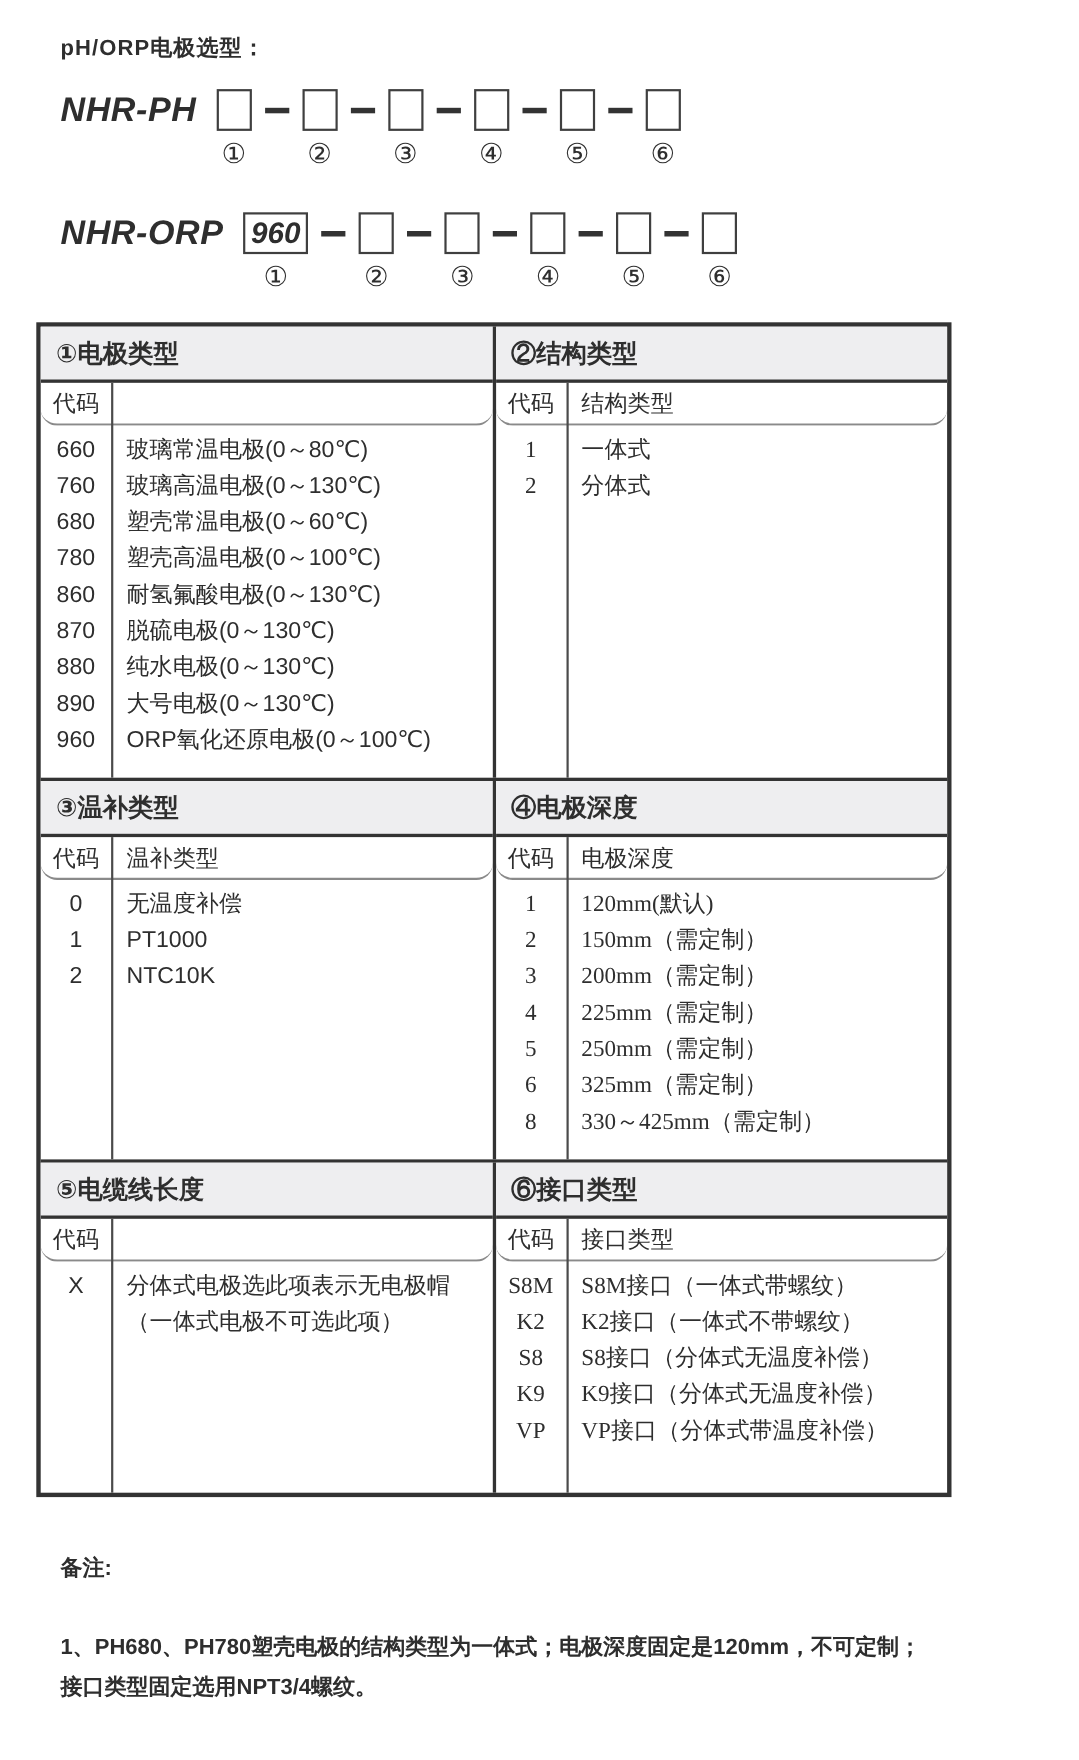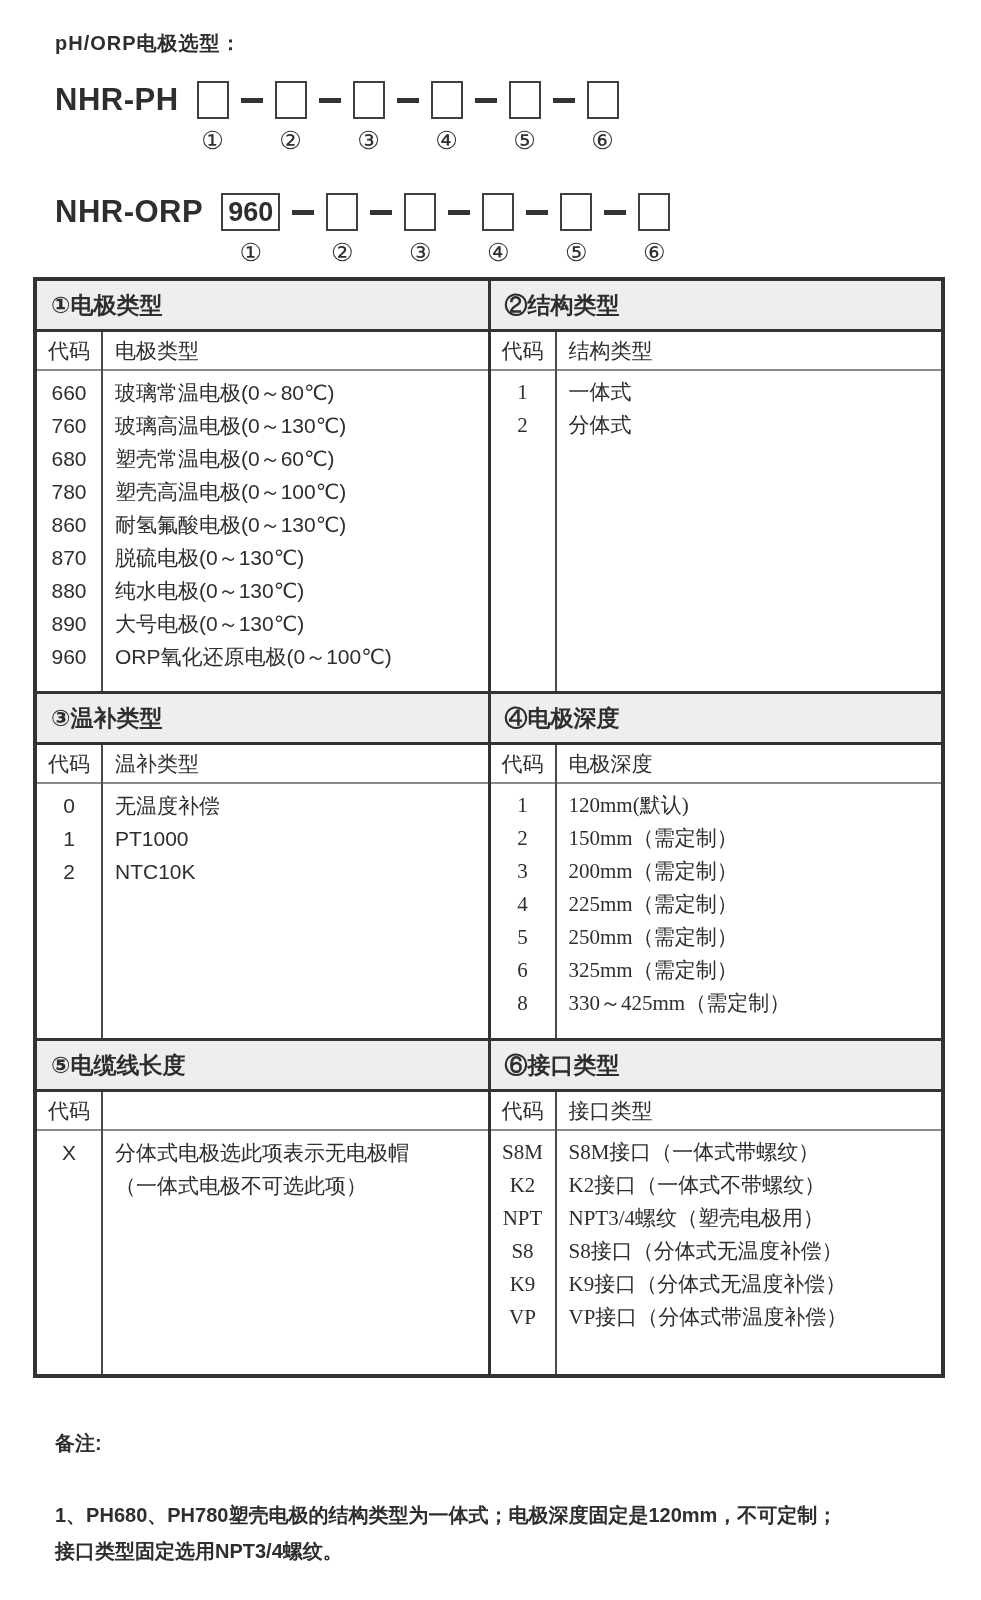--- a/index.html
+++ b/index.html
@@ -13,52 +13,52 @@
   html,body{background:#ffffff;}
   .page{
     width:981px;height:1600px;background:#ffffff;overflow:hidden;
     font-family:"Liberation Sans","DejaVu Sans",sans-serif;
     color:var(--text);position:relative;
   }
   .page-title{
     margin:30px 0 0 55px;font-size:20px;font-weight:700;letter-spacing:1px;
   }
   
-  .model-row{display:flex;align-items:flex-start;margin-left:55px;}
+  .model-row{display:flex;align-items:flex-start;margin-left:55px;font-style:italic;}
   .model-row.first{margin-top:24px;}
   .model-row.second{margin-top:40px;}
   .model-prefix{
     font-size:31px;font-weight:700;line-height:38px;margin-right:18px;
     letter-spacing:0.5px;white-space:nowrap;
   }
   .slot{display:flex;flex-direction:column;align-items:center;}
   .mbox{
     width:32px;height:38px;border:2px solid #3f3f3f;background:#fff;
     display:flex;align-items:center;justify-content:center;
     font-size:27px;font-weight:700;line-height:1;
   }
   .mbox.filled{width:auto;min-width:56px;padding:0 5px;}
   .mnum{margin-top:8px;font-size:25px;line-height:26px;color:#2f2f2f;}
   .mdash-wrap{height:38px;display:flex;align-items:center;margin:0 12px;}
   .mdash{width:22px;height:5px;background:#333;}
   
   .selection-table{
-    width:912px;margin:12px 0 0 33px;border:4px solid var(--bd);background:#fff;
+    width:832px;margin:28px 0 0 33px;border:4px solid var(--bd);background:#fff;
   }
   .band{display:flex;align-items:stretch;border-bottom:3px solid var(--bd);}
   .band:last-child{border-bottom:none;}
   .half{flex:1 1 0;min-width:0;display:flex;flex-direction:column;}
   .half.right{border-left:3px solid var(--bd);font-family:Liberation Serif, serif;}
   .band-title{
     background:var(--band-bg);font-size:23px;font-weight:700;
     padding:9px 14px 8px 14px;border-bottom:3px solid var(--bd);
   }
   .tbl{position:relative;flex:1;display:flex;flex-direction:column;}
   .vline{position:absolute;left:64px;top:0;bottom:0;width:2px;background:var(--bd-mid);}
-  .hdr-row{display:flex;font-size:21px;padding:5px 0 4px;border-bottom:2px solid var(--bd-light);}
+  .hdr-row{display:flex;font-size:21px;padding:5px 0 4px;border-bottom:2px solid var(--bd-light);border-radius:15px;}
   .drows{padding:5px 0 18px 0;}
   .band:nth-child(3) .drows{padding-bottom:40px;}
   .drow{display:flex;font-size:21px;line-height:33px;justify-content:center;}
   .code-cell{flex:0 0 64px;width:64px;text-align:center;}
   .desc-cell{flex:1;padding-left:14px;padding-right:8px;white-space:pre-line;}
   
   .notes{
     margin:11px 0 0 55px;width:890px;font-size:20px;font-weight:700;
     line-height:36px;white-space:pre-line;
   }
@@ -161,21 +161,20 @@
   </div>
 
   <div class="selection-table">
     <div class="band">
       <div class="half left">
           <div class="band-title">①电极类型</div>
           <div class="tbl">
             <div class="vline"></div>
             <div class="hdr-row">
               <div class="code-cell">代码</div>
-              <div class="desc-cell">电极类型</div>
             </div>
             <div class="drows">
               <div class="drow">
                 <div class="code-cell">660</div>
                 <div class="desc-cell">玻璃常温电极(0～80℃)</div>
               </div>
               <div class="drow">
                 <div class="code-cell">760</div>
                 <div class="desc-cell">玻璃高温电极(0～130℃)</div>
               </div>
@@ -325,24 +324,20 @@
             <div class="drows">
               <div class="drow">
                 <div class="code-cell">S8M</div>
                 <div class="desc-cell">S8M接口（一体式带螺纹）</div>
               </div>
               <div class="drow">
                 <div class="code-cell">K2</div>
                 <div class="desc-cell">K2接口（一体式不带螺纹）</div>
               </div>
               <div class="drow">
-                <div class="code-cell">NPT</div>
-                <div class="desc-cell">NPT3/4螺纹（塑壳电极用）</div>
-              </div>
-              <div class="drow">
                 <div class="code-cell">S8</div>
                 <div class="desc-cell">S8接口（分体式无温度补偿）</div>
               </div>
               <div class="drow">
                 <div class="code-cell">K9</div>
                 <div class="desc-cell">K9接口（分体式无温度补偿）</div>
               </div>
               <div class="drow">
                 <div class="code-cell">VP</div>
                 <div class="desc-cell">VP接口（分体式带温度补偿）</div>

